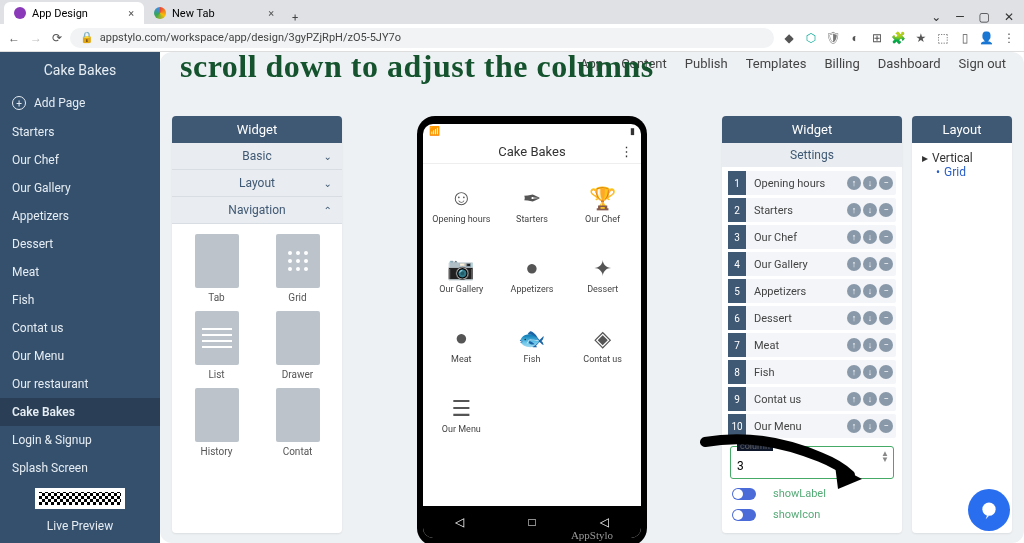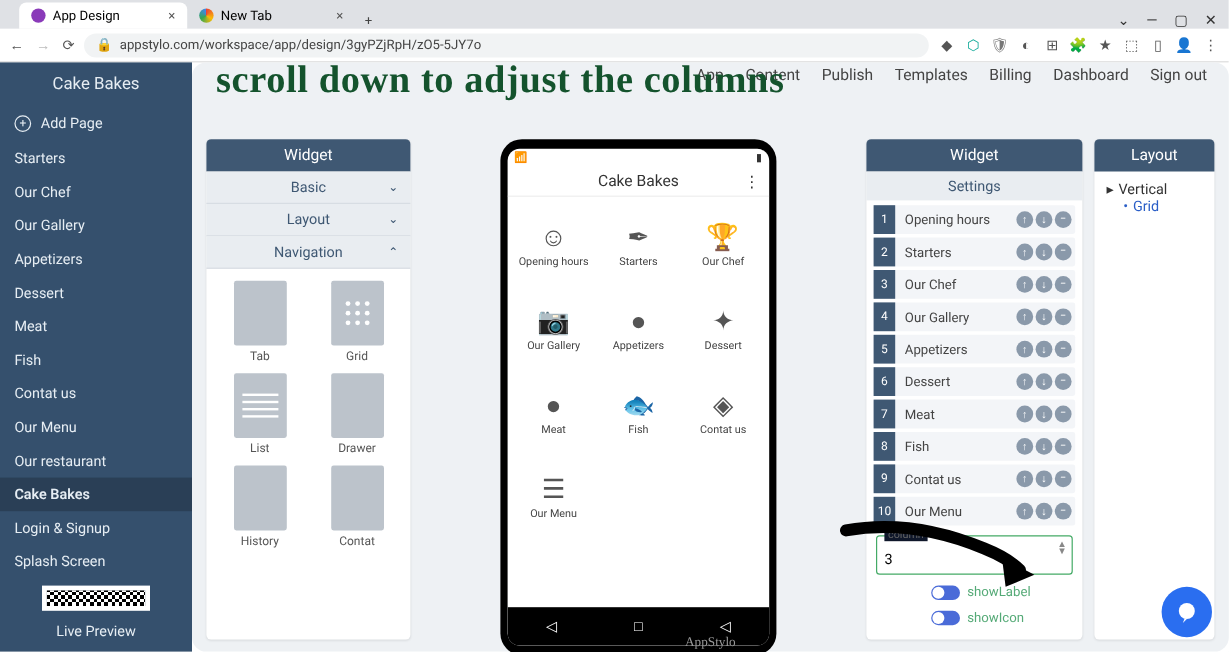--- a/index.html
+++ b/index.html
@@ -1,19 +1,19 @@
 <!DOCTYPE html>
 <html><head>
 <meta charset="utf-8">
 <style>
 * { margin: 0; padding: 0; box-sizing: border-box; font-family: -apple-system, BlinkMacSystemFont, "Segoe UI", Roboto, sans-serif; }
 html, body { width: 1024px; height: 543px; overflow: hidden; background: #fff; }
 
 
-.browser-tabs { height: 24px; background: #dfe1e5; display: flex; align-items: end; padding-left: 16px; font-size: 11px; }
+.browser-tabs { height: 24px; background: #dfe1e5; display: flex; align-items: end; padding-left: 4px; font-size: 11px; }
 .btab { height: 22px; display: flex; align-items: center; gap: 6px; padding: 0 10px; border-radius: 6px 6px 0 0; min-width: 140px; }
 .btab.active { background: #fff; }
 .btab .fav { width: 12px; height: 12px; border-radius: 50%; }
 .btab .close { margin-left: auto; color: #555; }
 .btab-add { padding: 0 8px; color: #444; }
 .win-controls { margin-left: auto; display: flex; gap: 14px; padding: 0 10px; color: #333; font-size: 12px; }
 
 .addr-bar { height: 28px; background: #fff; border-bottom: 1px solid #ddd; display: flex; align-items: center; padding: 0 8px; gap: 8px; font-size: 12px; color: #555; }
 .nav-icons { display: flex; gap: 10px; }
 .url-box { flex: 1; background: #f1f3f4; border-radius: 12px; height: 20px; display: flex; align-items: center; padding: 0 10px; font-size: 11px; color: #444; gap: 6px; }
@@ -79,21 +79,21 @@
 .srow { display: flex; align-items: center; gap: 4px; background: #f3f5f8; border-radius: 2px; font-size: 11px; }
 .srow .num { width: 18px; height: 24px; background: #3f5873; color: #fff; display: flex; align-items: center; justify-content: center; font-size: 10px; }
 .srow .lbl { flex: 1; padding-left: 4px; color: #444; }
 .srow .ctrls { display: flex; gap: 2px; padding-right: 3px; }
 .srow .ctrls span { width: 14px; height: 14px; border-radius: 50%; background: #8a99aa; color: #fff; display: flex; align-items: center; justify-content: center; font-size: 9px; cursor: pointer; }
 .drop-here { text-align: center; font-size: 11px; color: #666; padding: 8px 0; border: 1px dashed #ccc; margin: 4px 6px; }
 .column-field { margin: 4px 8px; border: 1px solid #4a6; border-radius: 3px; position: relative; padding: 8px 6px 4px; }
 .column-field label { position: absolute; top: -6px; left: 6px; font-size: 9px; background: #0f172a; padding: 0 3px; color: #666; }
 .column-field input { border: none; width: 100%; font-size: 12px; outline: none; }
 .column-field .stepper { position: absolute; right: 4px; top: 4px; font-size: 8px; color: #888; line-height: 6px; }
-.toggle-row { display: flex; align-items: center; gap: 6px; padding: 4px 10px; font-size: 11px; color: #5a7; margin-left: 44px; }
+.toggle-row { display: flex; align-items: center; gap: 17px; padding: 4px 10px; font-size: 11px; color: #5a7; }
 .toggle { width: 24px; height: 12px; background: #4a6bd8; border-radius: 6px; position: relative; }
 .toggle::after { content: ''; position: absolute; width: 10px; height: 10px; background: #fff; border-radius: 50%; top: 1px; left: 1px; }
 
 .layout-panel { width: 100px; }
 .layout-body { padding: 8px 10px; font-size: 12px; color: #333; }
 .layout-body .bullet { display: flex; align-items: center; gap: 4px; }
 .layout-body .sub { margin-left: 14px; color: #2a5ec7; }
 
 
 .arrow { position: absolute; top: 375px; left: 540px; width: 170px; height: 70px; z-index: 40; pointer-events: none; }

